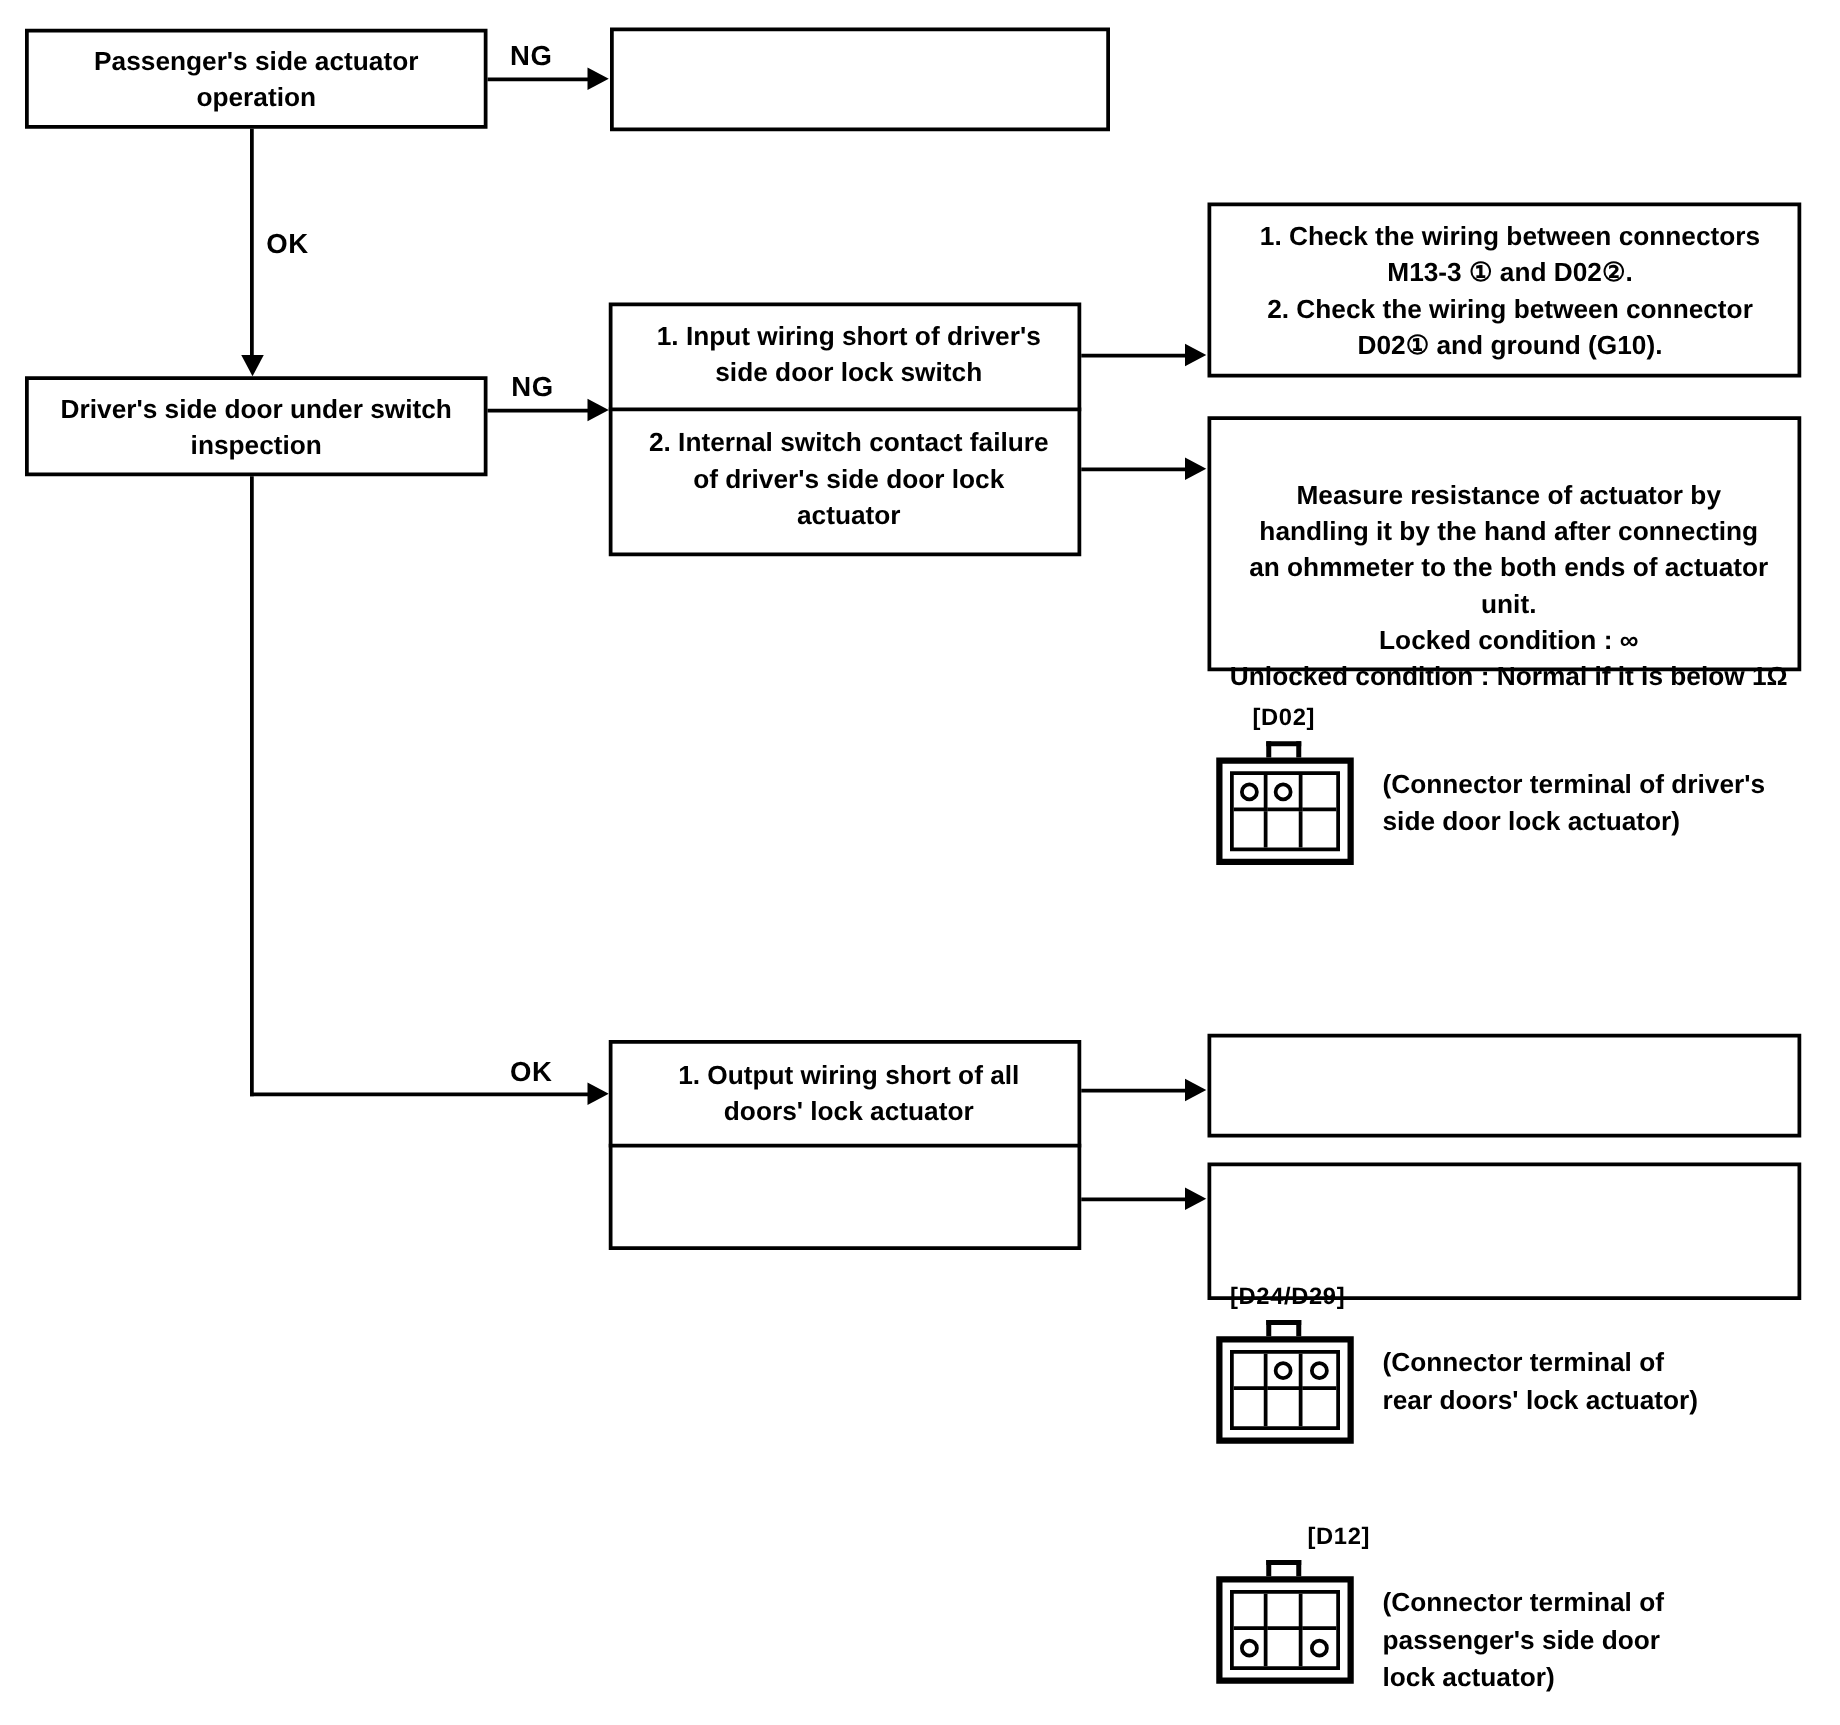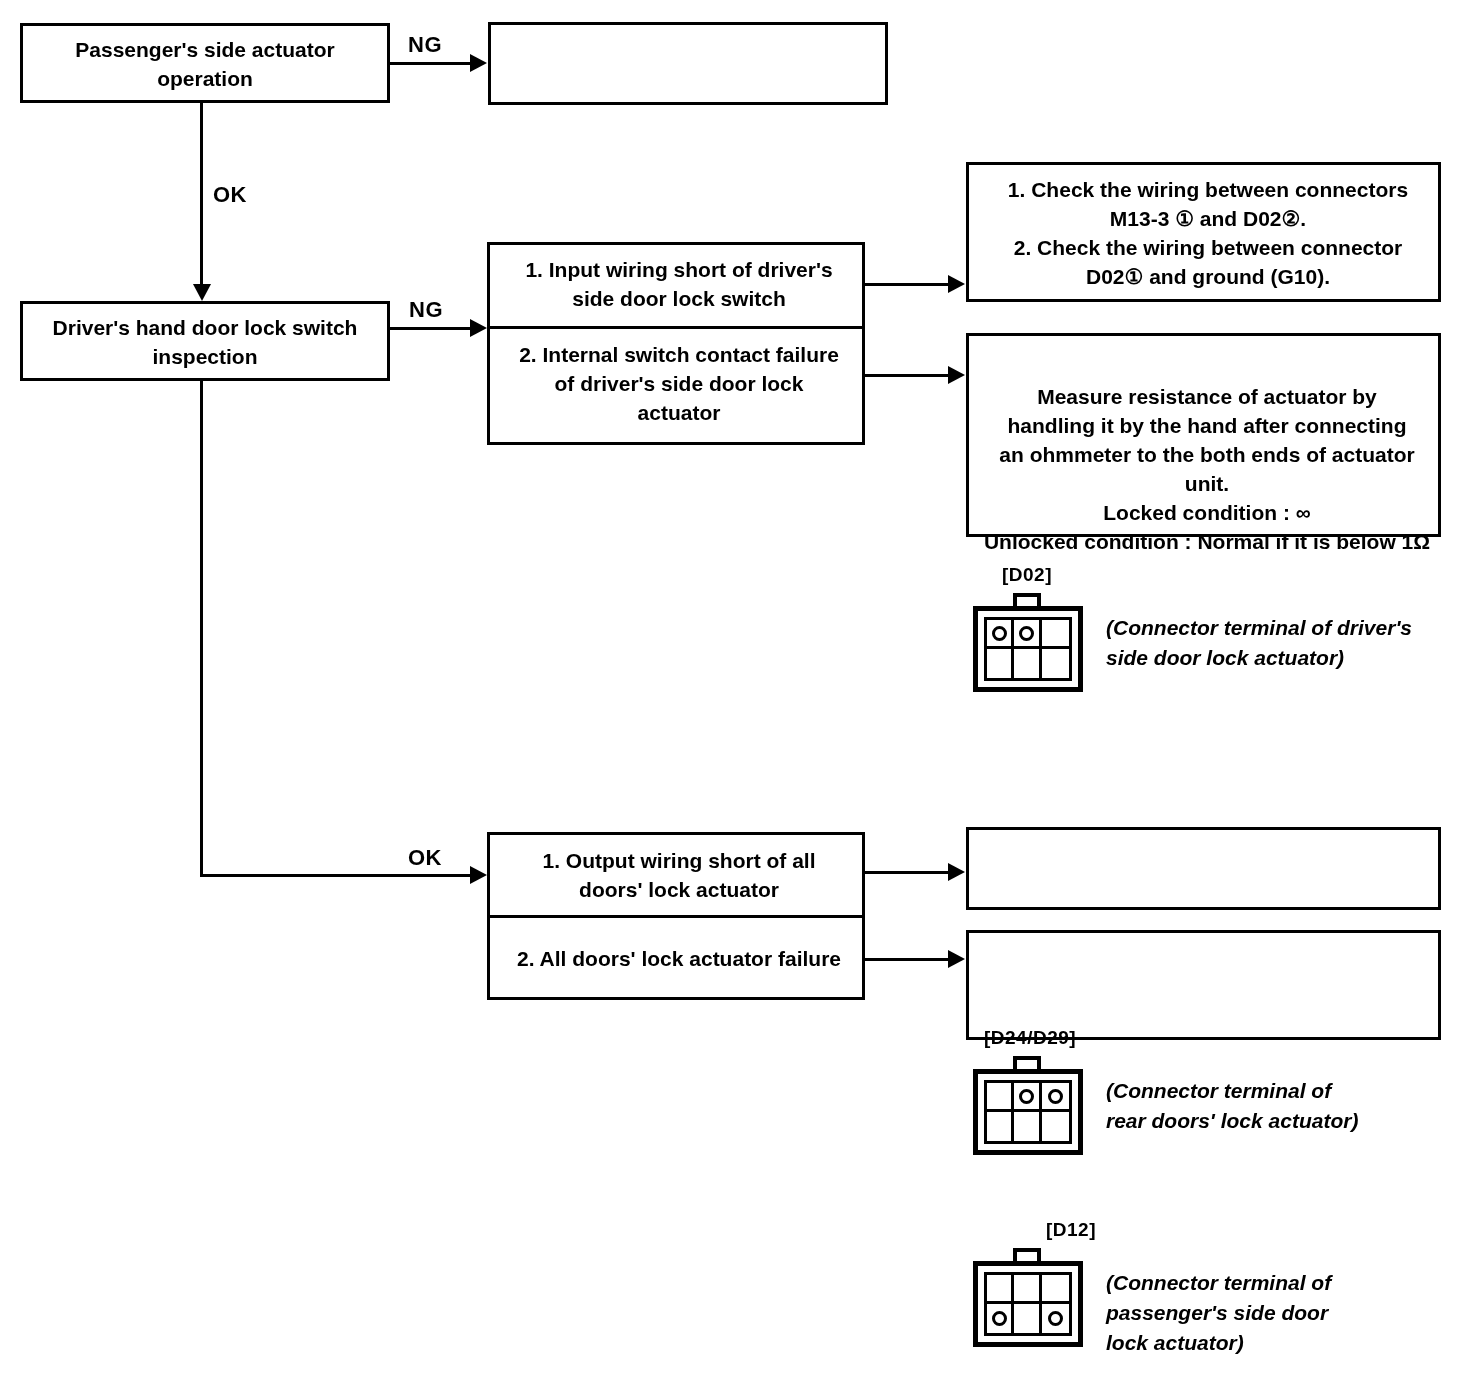--- a/index.html
+++ b/index.html
@@ -122,21 +122,20 @@
     border-radius: 50%;
     box-sizing: content-box;
   }
   .conn-caption {
     position: absolute;
     font-weight: bold;
     font-size: 21px;
     line-height: 30px;
     white-space: pre-line;
     color: #000;
-    font-style: italic;
   }
 </style>
 </head>
 <body>
 
 <div id="canvas">
 
   <div class="box" style="left:20px; top:23px; width:370px; height:80px;"></div>
   <div class="box-txt ctr" style="left:30px; top:35px; width:350px;">Passenger's side actuator
 operation</div>
@@ -145,21 +144,21 @@
   <div class="arrow-r" style="left:470px; top:54px;"></div>
   <div class="edge-label" style="left:408px; top:32px;">NG</div>
 
   <div class="box" style="left:488px; top:22px; width:400px; height:83px;"></div>
 
   <div class="line-v" style="left:200px; top:103px; width:3px; height:183px;"></div>
   <div class="arrow-d" style="left:193px; top:284px;"></div>
   <div class="edge-label" style="left:213px; top:182px;">OK</div>
 
   <div class="box" style="left:20px; top:301px; width:370px; height:80px;"></div>
-  <div class="box-txt ctr" style="left:26px; top:313px; width:358px;">Driver's hand door lock switch
+  <div class="box-txt ctr" style="left:26px; top:313px; width:358px;">Driver's side door under switch
 inspection</div>
 
   <div class="line-h" style="left:390px; top:327px; width:82px;"></div>
   <div class="arrow-r" style="left:470px; top:319px;"></div>
   <div class="edge-label" style="left:409px; top:297px;">NG</div>
 
   <div class="box" style="left:487px; top:242px; width:378px; height:203px;"></div>
   <div class="hsplit" style="left:487px; top:326px; width:378px;"></div>
   <div class="box-txt lft" style="left:503px; top:255px; width:352px;">1. Input wiring short of driver's
     side door lock switch</div>
@@ -210,21 +209,20 @@
 
   <div class="line-v" style="left:200px; top:381px; width:3px; height:496px;"></div>
   <div class="line-h" style="left:200px; top:874px; width:272px;"></div>
   <div class="arrow-r" style="left:470px; top:866px;"></div>
   <div class="edge-label" style="left:408px; top:845px;">OK</div>
 
   <div class="box" style="left:487px; top:832px; width:378px; height:168px;"></div>
   <div class="hsplit" style="left:487px; top:915px; width:378px;"></div>
   <div class="box-txt lft" style="left:503px; top:846px; width:352px;">1. Output wiring short of all
     doors' lock actuator</div>
-  <div class="box-txt lft" style="left:503px; top:944px; width:352px;">2. All doors' lock actuator failure</div>
 
   <div class="line-h" style="left:865px; top:871px; width:86px;"></div>
   <div class="arrow-r" style="left:948px; top:863px;"></div>
 
   <div class="line-h" style="left:865px; top:958px; width:86px;"></div>
   <div class="arrow-r" style="left:948px; top:950px;"></div>
 
   <div class="box" style="left:966px; top:827px; width:475px; height:83px;"></div>
 
   <div class="box" style="left:966px; top:930px; width:475px; height:110px;"></div>

